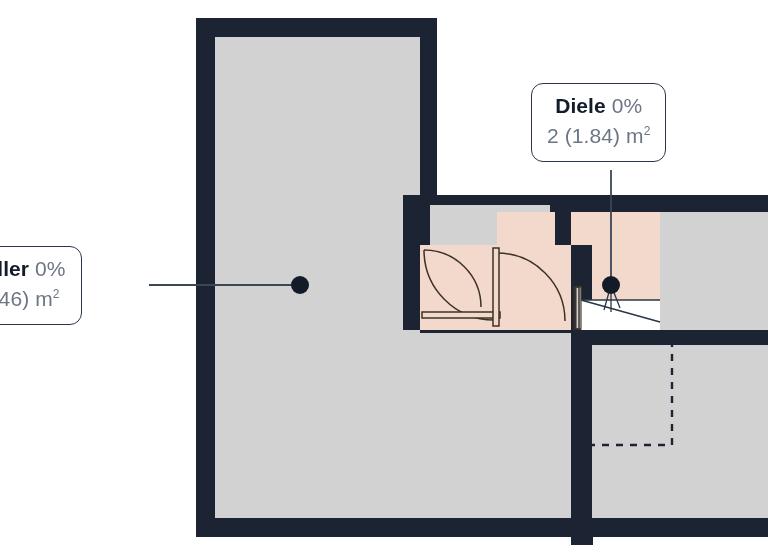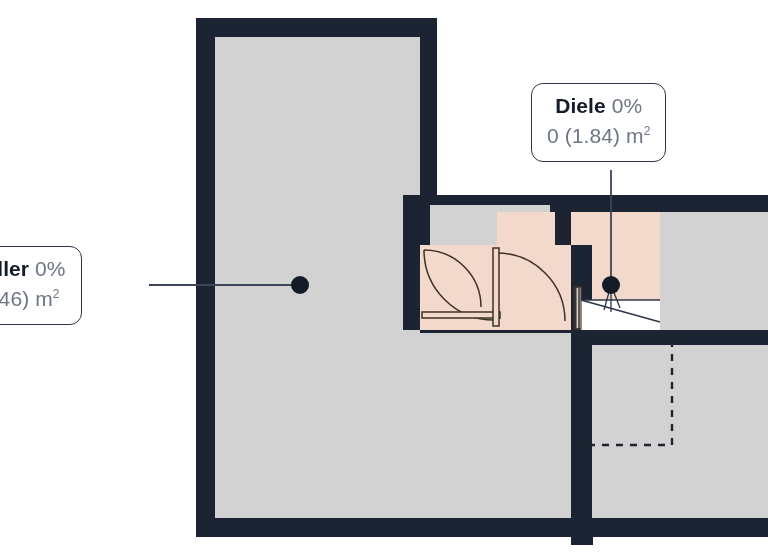--- a/index.html
+++ b/index.html
@@ -126,21 +126,21 @@
       <circle cx="300" cy="285" r="9" fill="#131b29"></circle>
     </g>
   </svg>
 
   <div class="callout" id="callout-diele">
     <div class="line1">
       <span class="rname">Diele</span>
       <span>0%</span>
     </div>
     <div class="line2">
-      <span>0 (1.84) m</span><sup>2</sup>
+      <span>2 (1.84) m</span><sup>2</sup>
     </div>
   </div>
 
   <div class="callout" id="callout-teilkeller">
     <div class="line1">
       <span class="rname">eilkeller</span>
       <span>0%</span>
     </div>
     <div class="line2">
       <span>0 (7.46) m</span><sup>2</sup>

